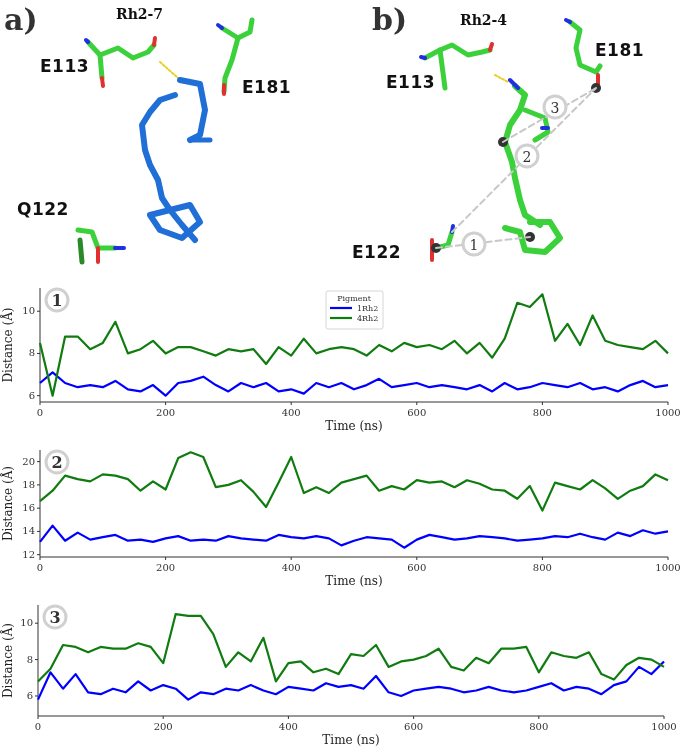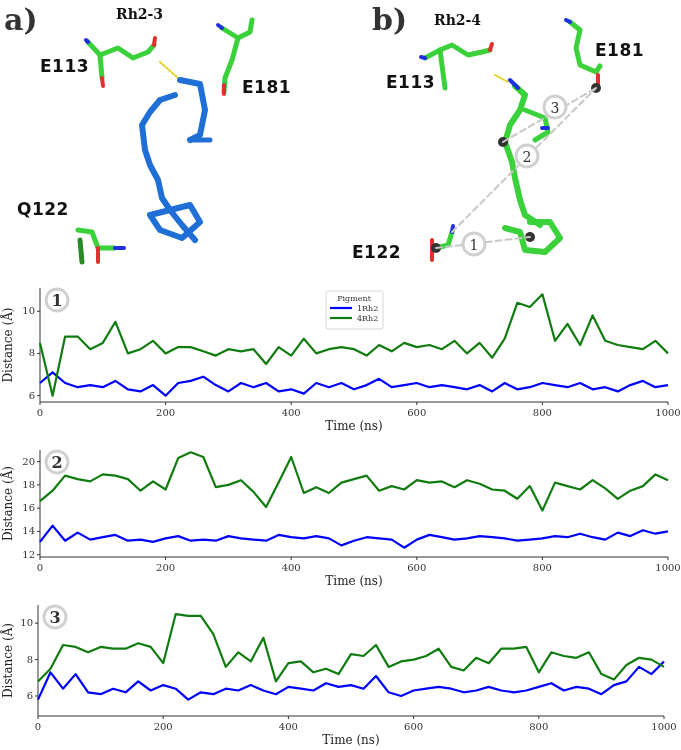--- a/index.html
+++ b/index.html
@@ -10,27 +10,27 @@
   svg { position:absolute; left:0; top:0; }
   .tick { font-family:"DejaVu Serif", serif; font-size:10px; fill:#333; }
   .axlabel { font-family:"DejaVu Serif", serif; font-size:12px; fill:#222; }
   .badge-text { font-family:"DejaVu Serif", serif; font-weight:bold; font-size:16px; fill:#333; }
   .legend-text { font-family:"DejaVu Serif", serif; font-size:8px; fill:#333; }
 </style>
 </head>
 <body>
 
 <div class="panel-label" style="left:4px; top:2px;">a)</div>
-<div class="struct-title" style="left:116px; top:6px;">Rh2-3</div>
+<div class="struct-title" style="left:116px; top:6px;">Rh2-7</div>
 <div class="res-label" style="left:40px; top:56px;">E113</div>
 <div class="res-label" style="left:242px; top:77px;">E181</div>
 <div class="res-label" style="left:17px; top:199px;">Q122</div>
 
 <div class="panel-label" style="left:372px; top:2px;">b)</div>
-<div class="struct-title" style="left:434px; top:12px;">Rh2-4</div>
+<div class="struct-title" style="left:460px; top:12px;">Rh2-4</div>
 <div class="res-label" style="left:386px; top:72px;">E113</div>
 <div class="res-label" style="left:595px; top:40px;">E181</div>
 <div class="res-label" style="left:352px; top:242px;">E122</div>
 
 <svg width="681" height="280">
   <g stroke-linecap="round" stroke-linejoin="round" fill="none">
 
     <polyline points="88,42 100,55 118,48 133,58 148,52 154,45" stroke="#3bd13b" stroke-width="5"></polyline>
     <line x1="100" y1="55" x2="102" y2="78" stroke="#3bd13b" stroke-width="5"></line>
     <line x1="154" y1="45" x2="155" y2="38" stroke="#e03030" stroke-width="4"></line>

